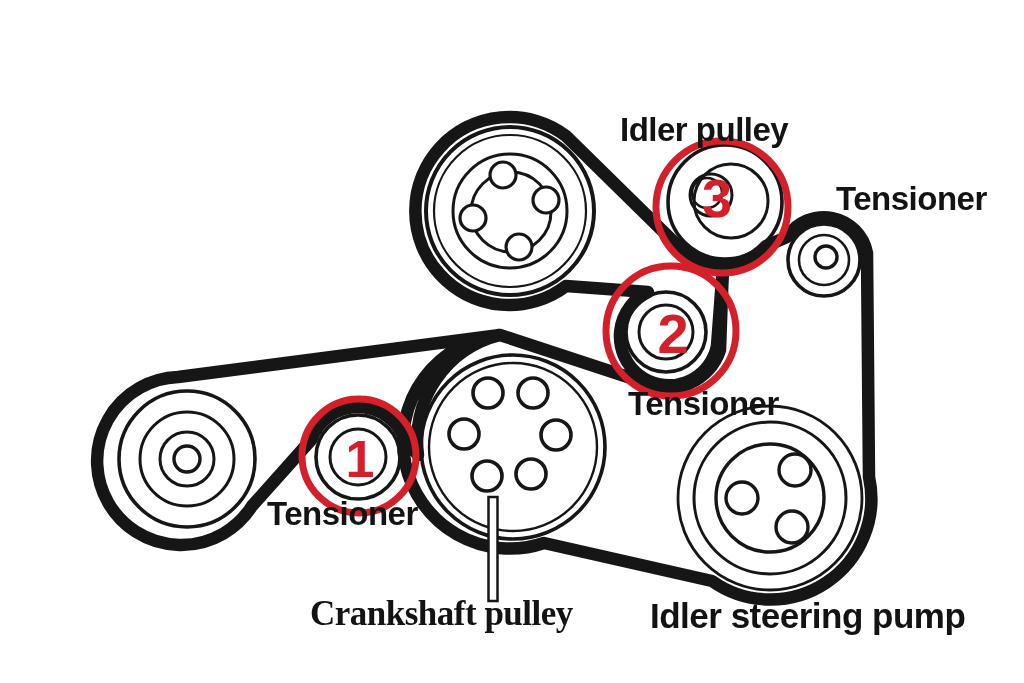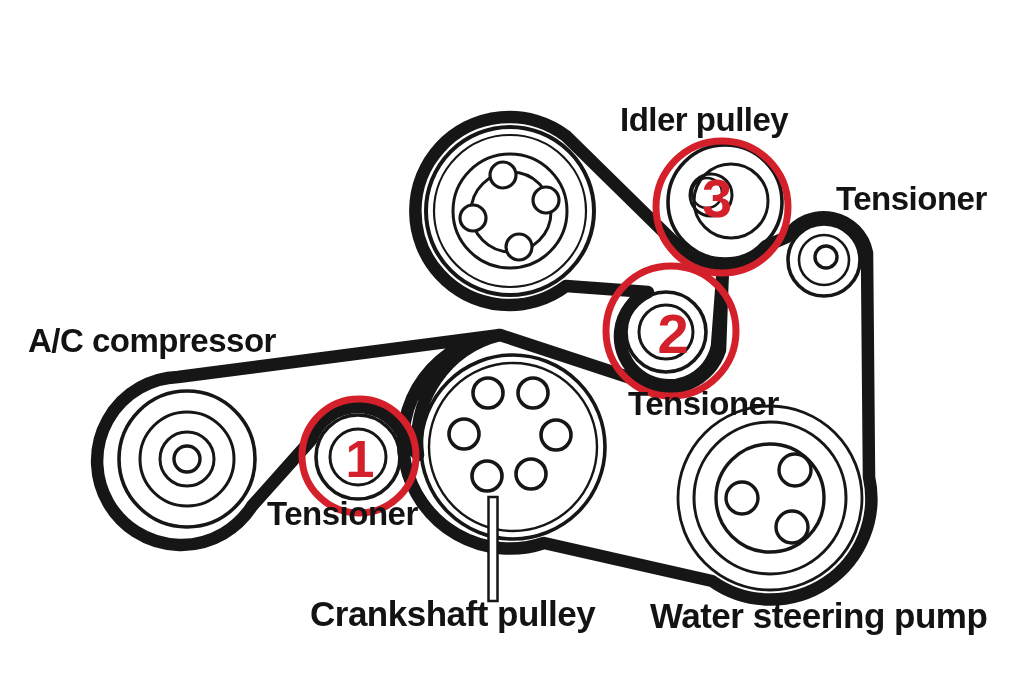--- a/index.html
+++ b/index.html
@@ -129,20 +129,19 @@
     <g>
       <circle class="marker-ring" cx="671" cy="331" r="65"></circle>
       <text class="marker-num m2" x="673" y="353">2</text>
     </g>
     <g>
       <circle class="marker-ring" cx="722" cy="207" r="66"></circle>
       <text class="marker-num m3" x="717" y="217">3</text>
     </g>
   </svg>
 
-  <div class="lbl" style="left:620px;top:103px;">Idler pulley</div>
+  <div class="lbl" style="left:620px;top:113px;">Idler pulley</div>
   <div class="lbl" style="left:836px;top:182px;">Tensioner</div>
-  <div class="lbl" style="left:28px;top:324px;">A/C compressor</div>
   <div class="lbl" style="left:628px;top:387px;">Tensioner</div>
   <div class="lbl" style="left:267px;top:497px;">Tensioner</div>
-  <div class="lbl big" style="left:310px;top:596px;">Crankshaft pulley</div>
-  <div class="lbl big" style="left:650px;top:598px;">Water steering pump</div>
+  <div class="lbl big" style="left:310px;top:596px;font-family:Liberation Serif, serif;">Crankshaft pulley</div>
+  <div class="lbl big" style="left:650px;top:598px;">Idler steering pump</div>
 </div>
 
 </body></html>

